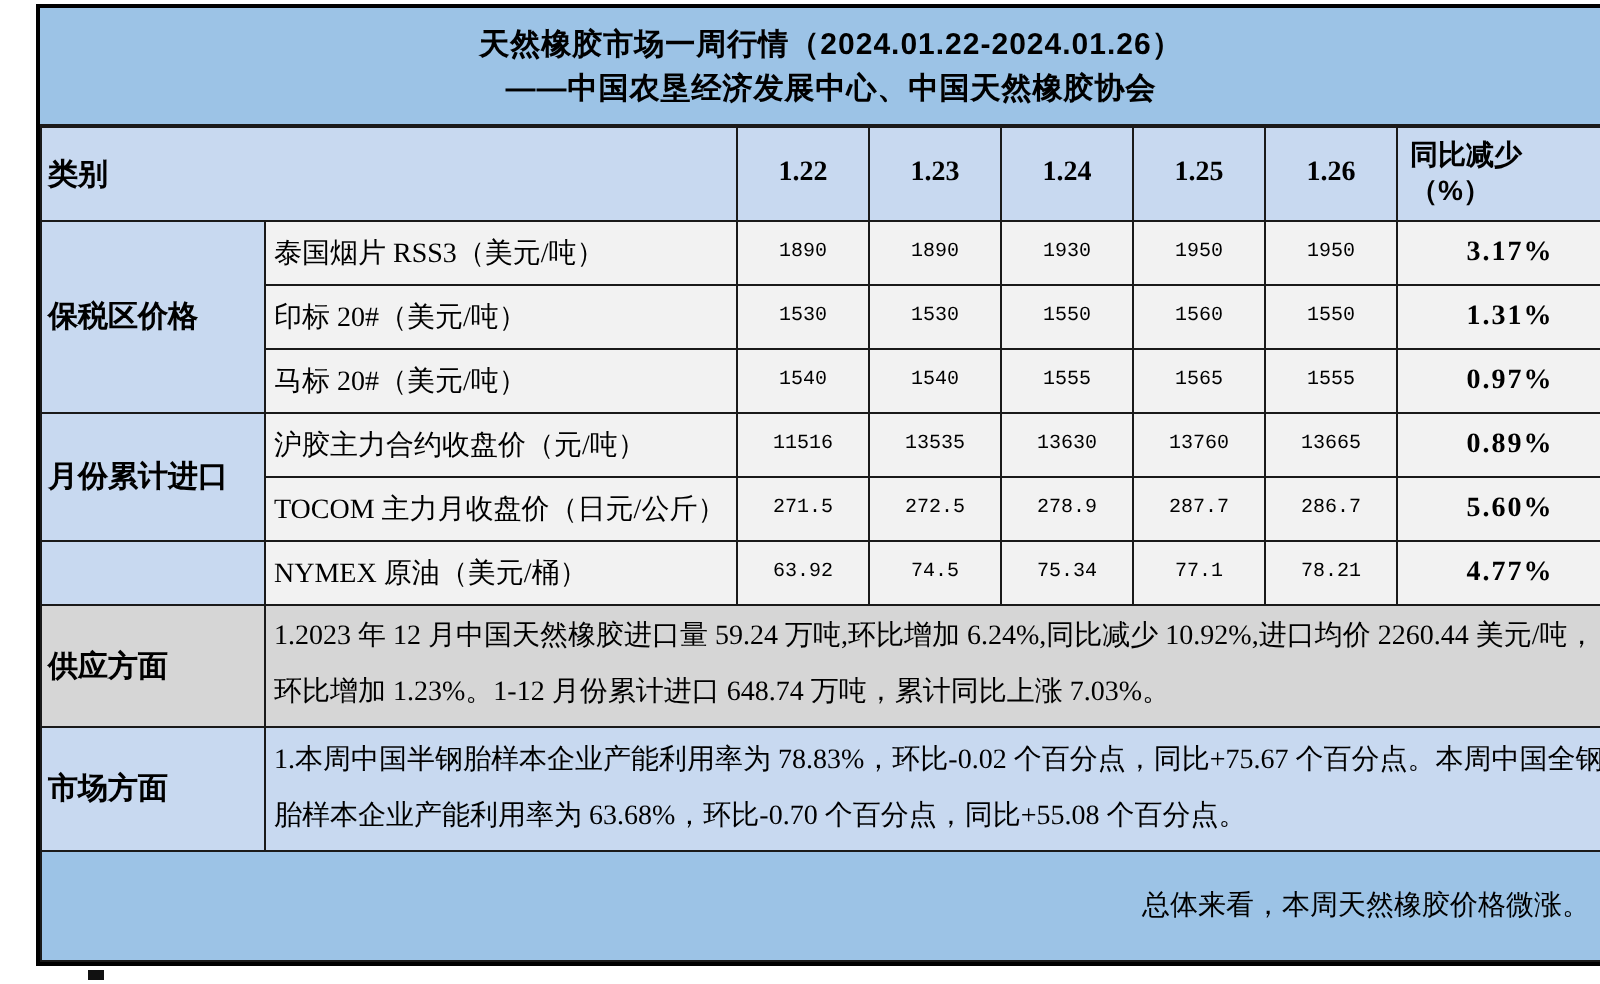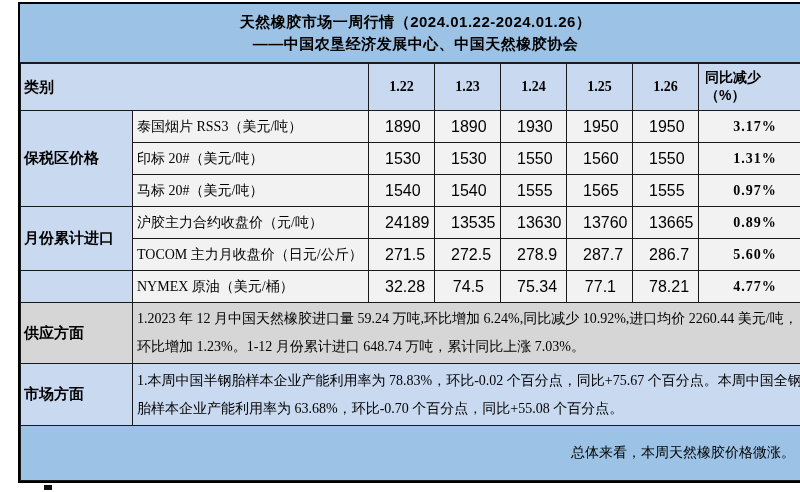--- a/index.html
+++ b/index.html
@@ -28,21 +28,21 @@
   .title-band .t2{font-size:15px;font-weight:bold;letter-spacing:0.5px;}
   table{border-collapse:collapse;table-layout:fixed;width:100%;}
   td,th{border:1px solid var(--border-col);padding:0 16px;overflow:hidden;}
   thead tr{height:47px;}
   tr.data-row{height:32px;}
   th.cath{background:var(--light-blue);text-align:left;font-size:15px;font-weight:bold;padding-left:3px;}
   th.datehead{background:var(--light-blue);text-align:center;font-size:14px;font-weight:bold;font-family:"Liberation Serif",serif;}
   th.changeh{background:var(--light-blue);text-align:left;font-size:14px;font-weight:bold;padding-left:6px;}
   td.group{background:var(--light-blue);font-size:15px;font-weight:bold;text-align:left;padding-left:3px;}
   td.item{background:var(--cell-bg);font-size:14px;font-family:"Liberation Serif",serif;text-align:left;padding-left:4px;white-space:nowrap;}
-  td.num{background:var(--cell-bg);font-size:16px;font-family:Liberation Sans, sans-serif;text-align:right;}
+  td.num{background:var(--cell-bg);font-size:10px;font-family:Liberation Mono, monospace;text-align:center;}
   td.pct{background:var(--cell-bg);font-size:14px;font-weight:bold;font-family:"Liberation Serif",serif;text-align:center;letter-spacing:1px;margin-top:22px;}
   tr.sec-0{height:60px;}
   tr.sec-1{height:62px;border-radius:19px;}
   tr.sec-0 td{background:var(--gray);}
   tr.sec-1 td{background:var(--light-blue);}
   td.seclabel{font-size:15px;font-weight:bold;text-align:left;padding-left:3px;}
   td.sectext{font-size:14px;font-family:"Liberation Serif",serif;line-height:28px;text-align:left;padding:2px 4px;}
   tr.summary-row{height:55px;}
   td.summary{background:var(--band-blue);font-size:14px;font-family:Liberation Mono, monospace;text-align:right;padding-left:4px;}
   .cursor-mark{position:absolute;left:44px;top:485px;width:8px;height:5px;background:#111;}
@@ -102,40 +102,40 @@
           <td class="num">1540</td>
           <td class="num">1540</td>
           <td class="num">1555</td>
           <td class="num">1565</td>
           <td class="num">1555</td>
           <td class="pct">0.97%</td>
         </tr>
         <tr class="data-row">
           <td class="group" rowspan="2">月份累计进口</td>
           <td class="item">沪胶主力合约收盘价（元/吨）</td>
-          <td class="num">24189</td>
+          <td class="num">11516</td>
           <td class="num">13535</td>
           <td class="num">13630</td>
           <td class="num">13760</td>
           <td class="num">13665</td>
           <td class="pct">0.89%</td>
         </tr>
         <tr class="data-row">
           <td class="item">TOCOM 主力月收盘价（日元/公斤）</td>
           <td class="num">271.5</td>
           <td class="num">272.5</td>
           <td class="num">278.9</td>
           <td class="num">287.7</td>
           <td class="num">286.7</td>
           <td class="pct">5.60%</td>
         </tr>
         <tr class="data-row">
           <td class="group" rowspan="1"></td>
           <td class="item">NYMEX 原油（美元/桶）</td>
-          <td class="num">32.28</td>
+          <td class="num">63.92</td>
           <td class="num">74.5</td>
           <td class="num">75.34</td>
           <td class="num">77.1</td>
           <td class="num">78.21</td>
           <td class="pct">4.77%</td>
         </tr>
         <tr class="sec-0">
           <td class="seclabel">供应方面</td>
           <td class="sectext" colspan="7">1.2023 年 12 月中国天然橡胶进口量 59.24 万吨,环比增加 6.24%,同比减少 10.92%,进口均价 2260.44 美元/吨，环比增加 1.23%。1-12 月份累计进口 648.74 万吨，累计同比上涨 7.03%。</td>
         </tr>

